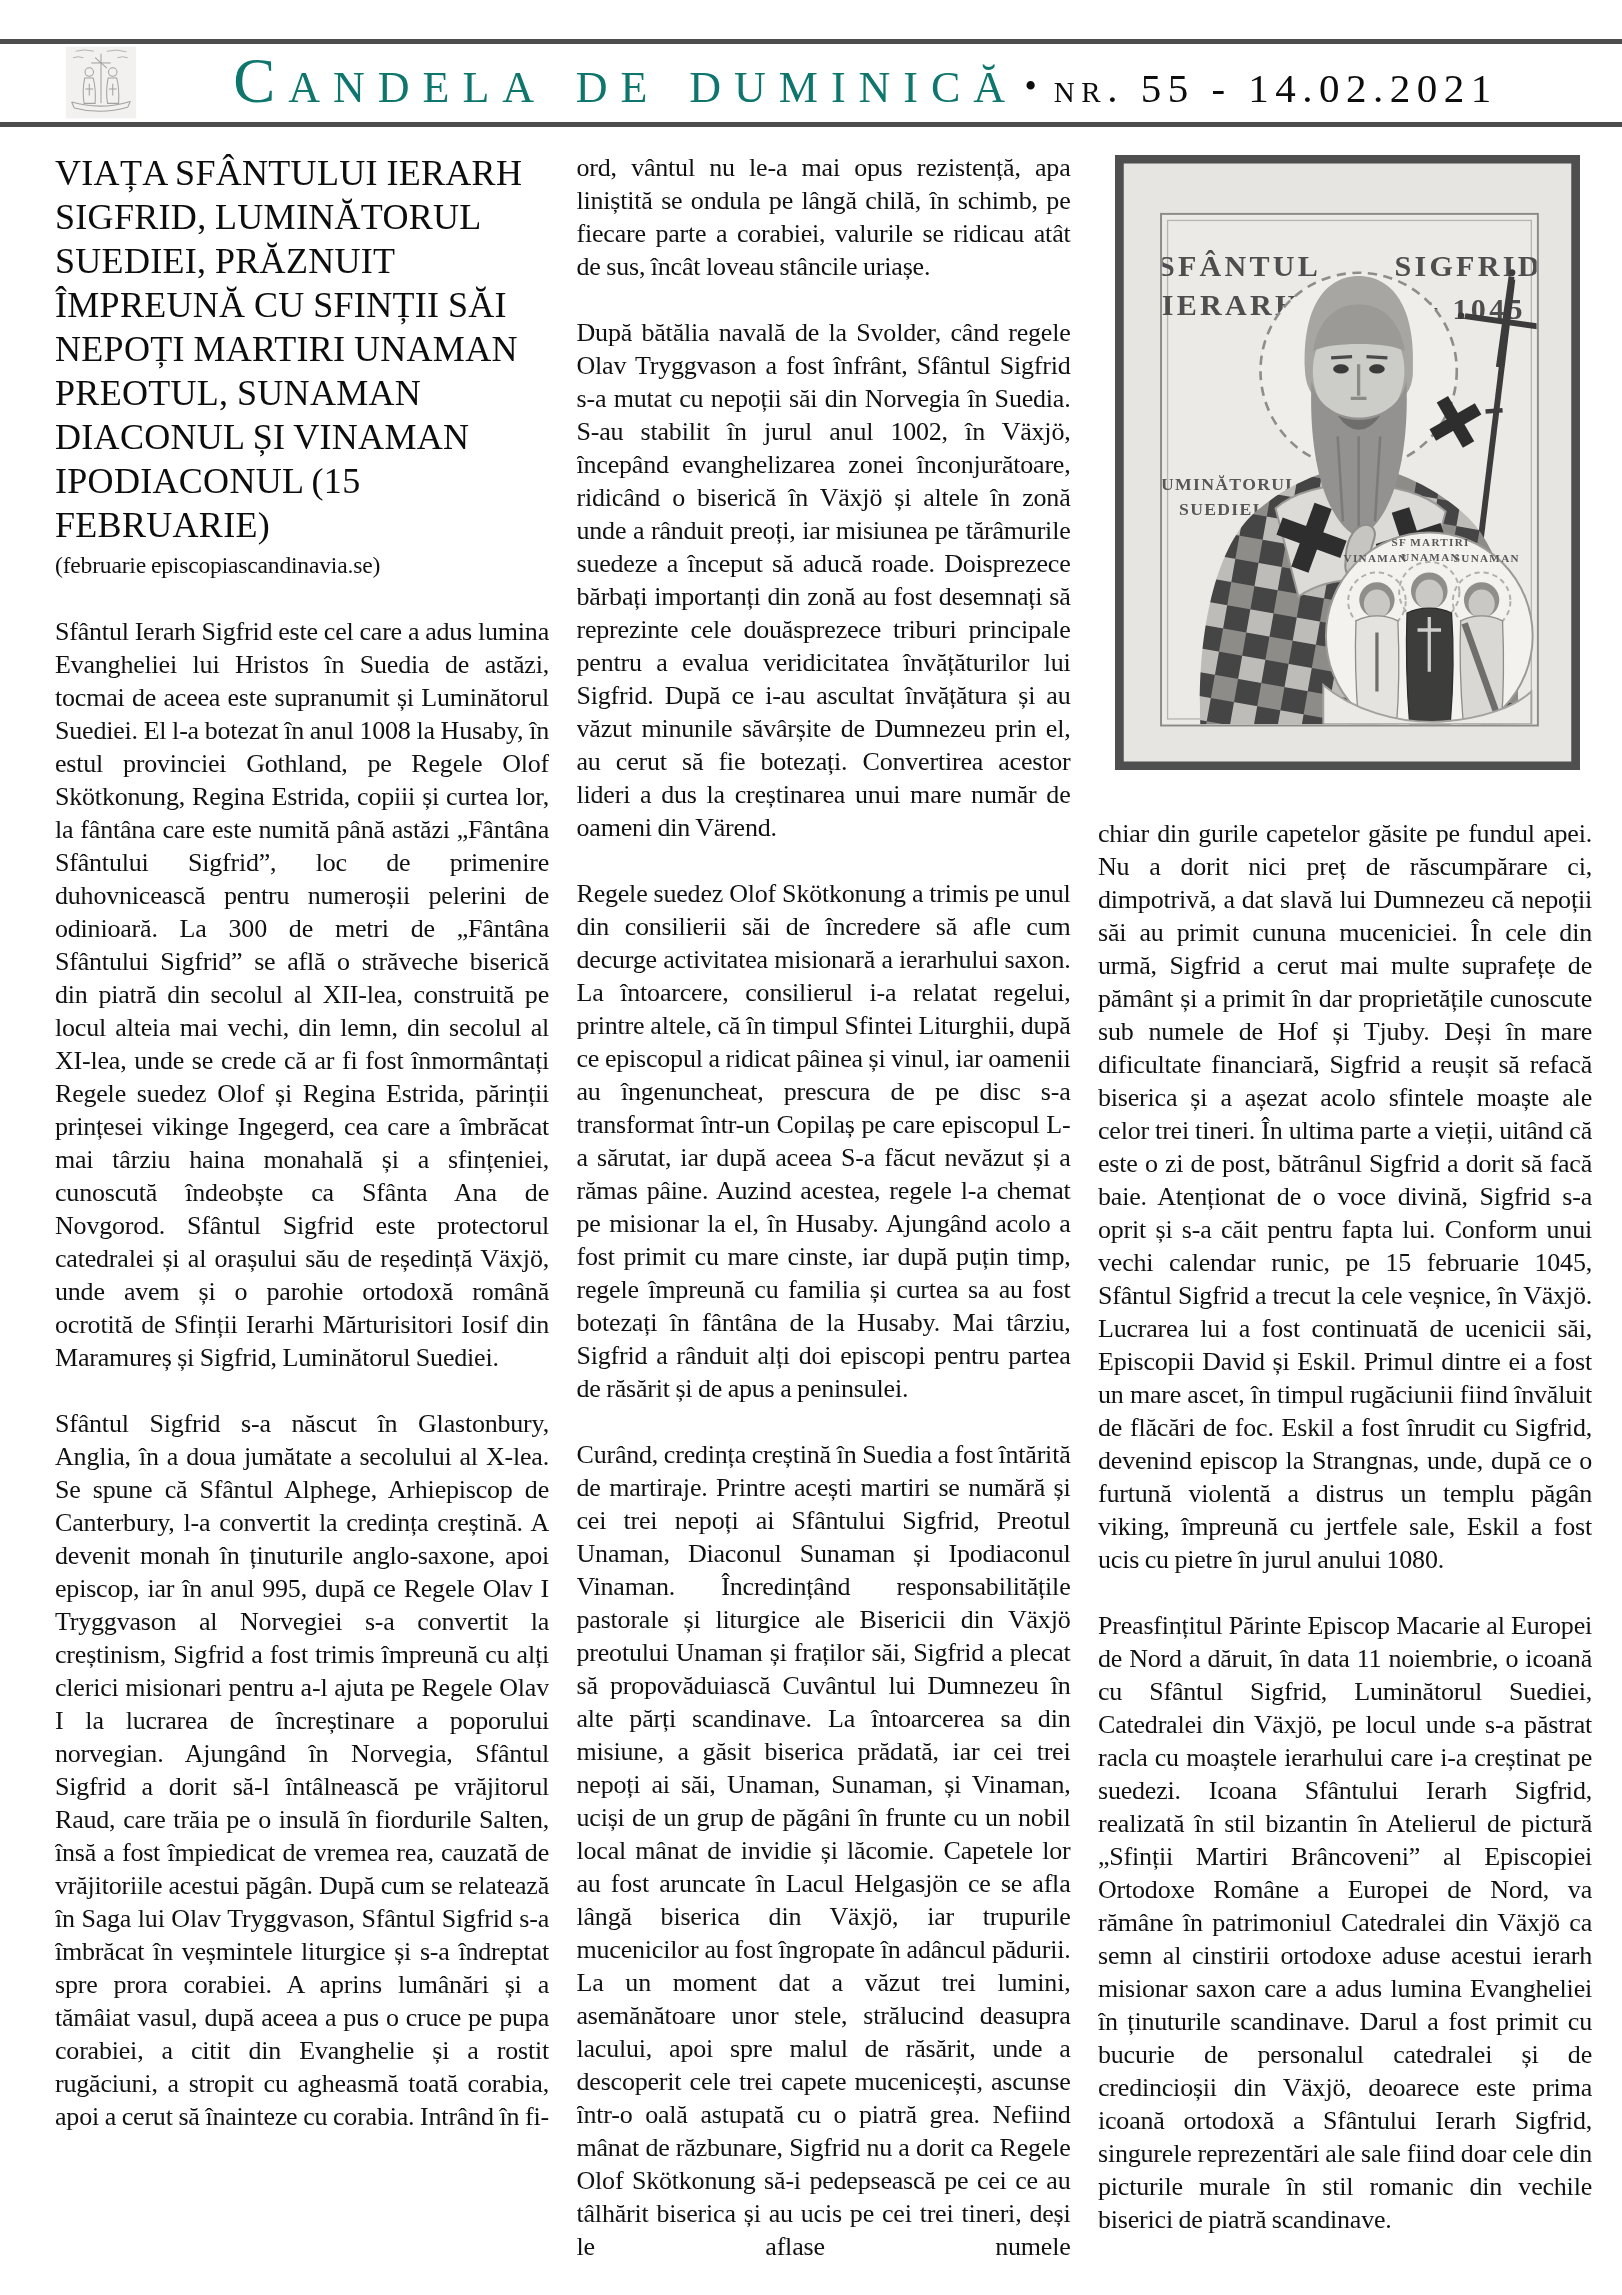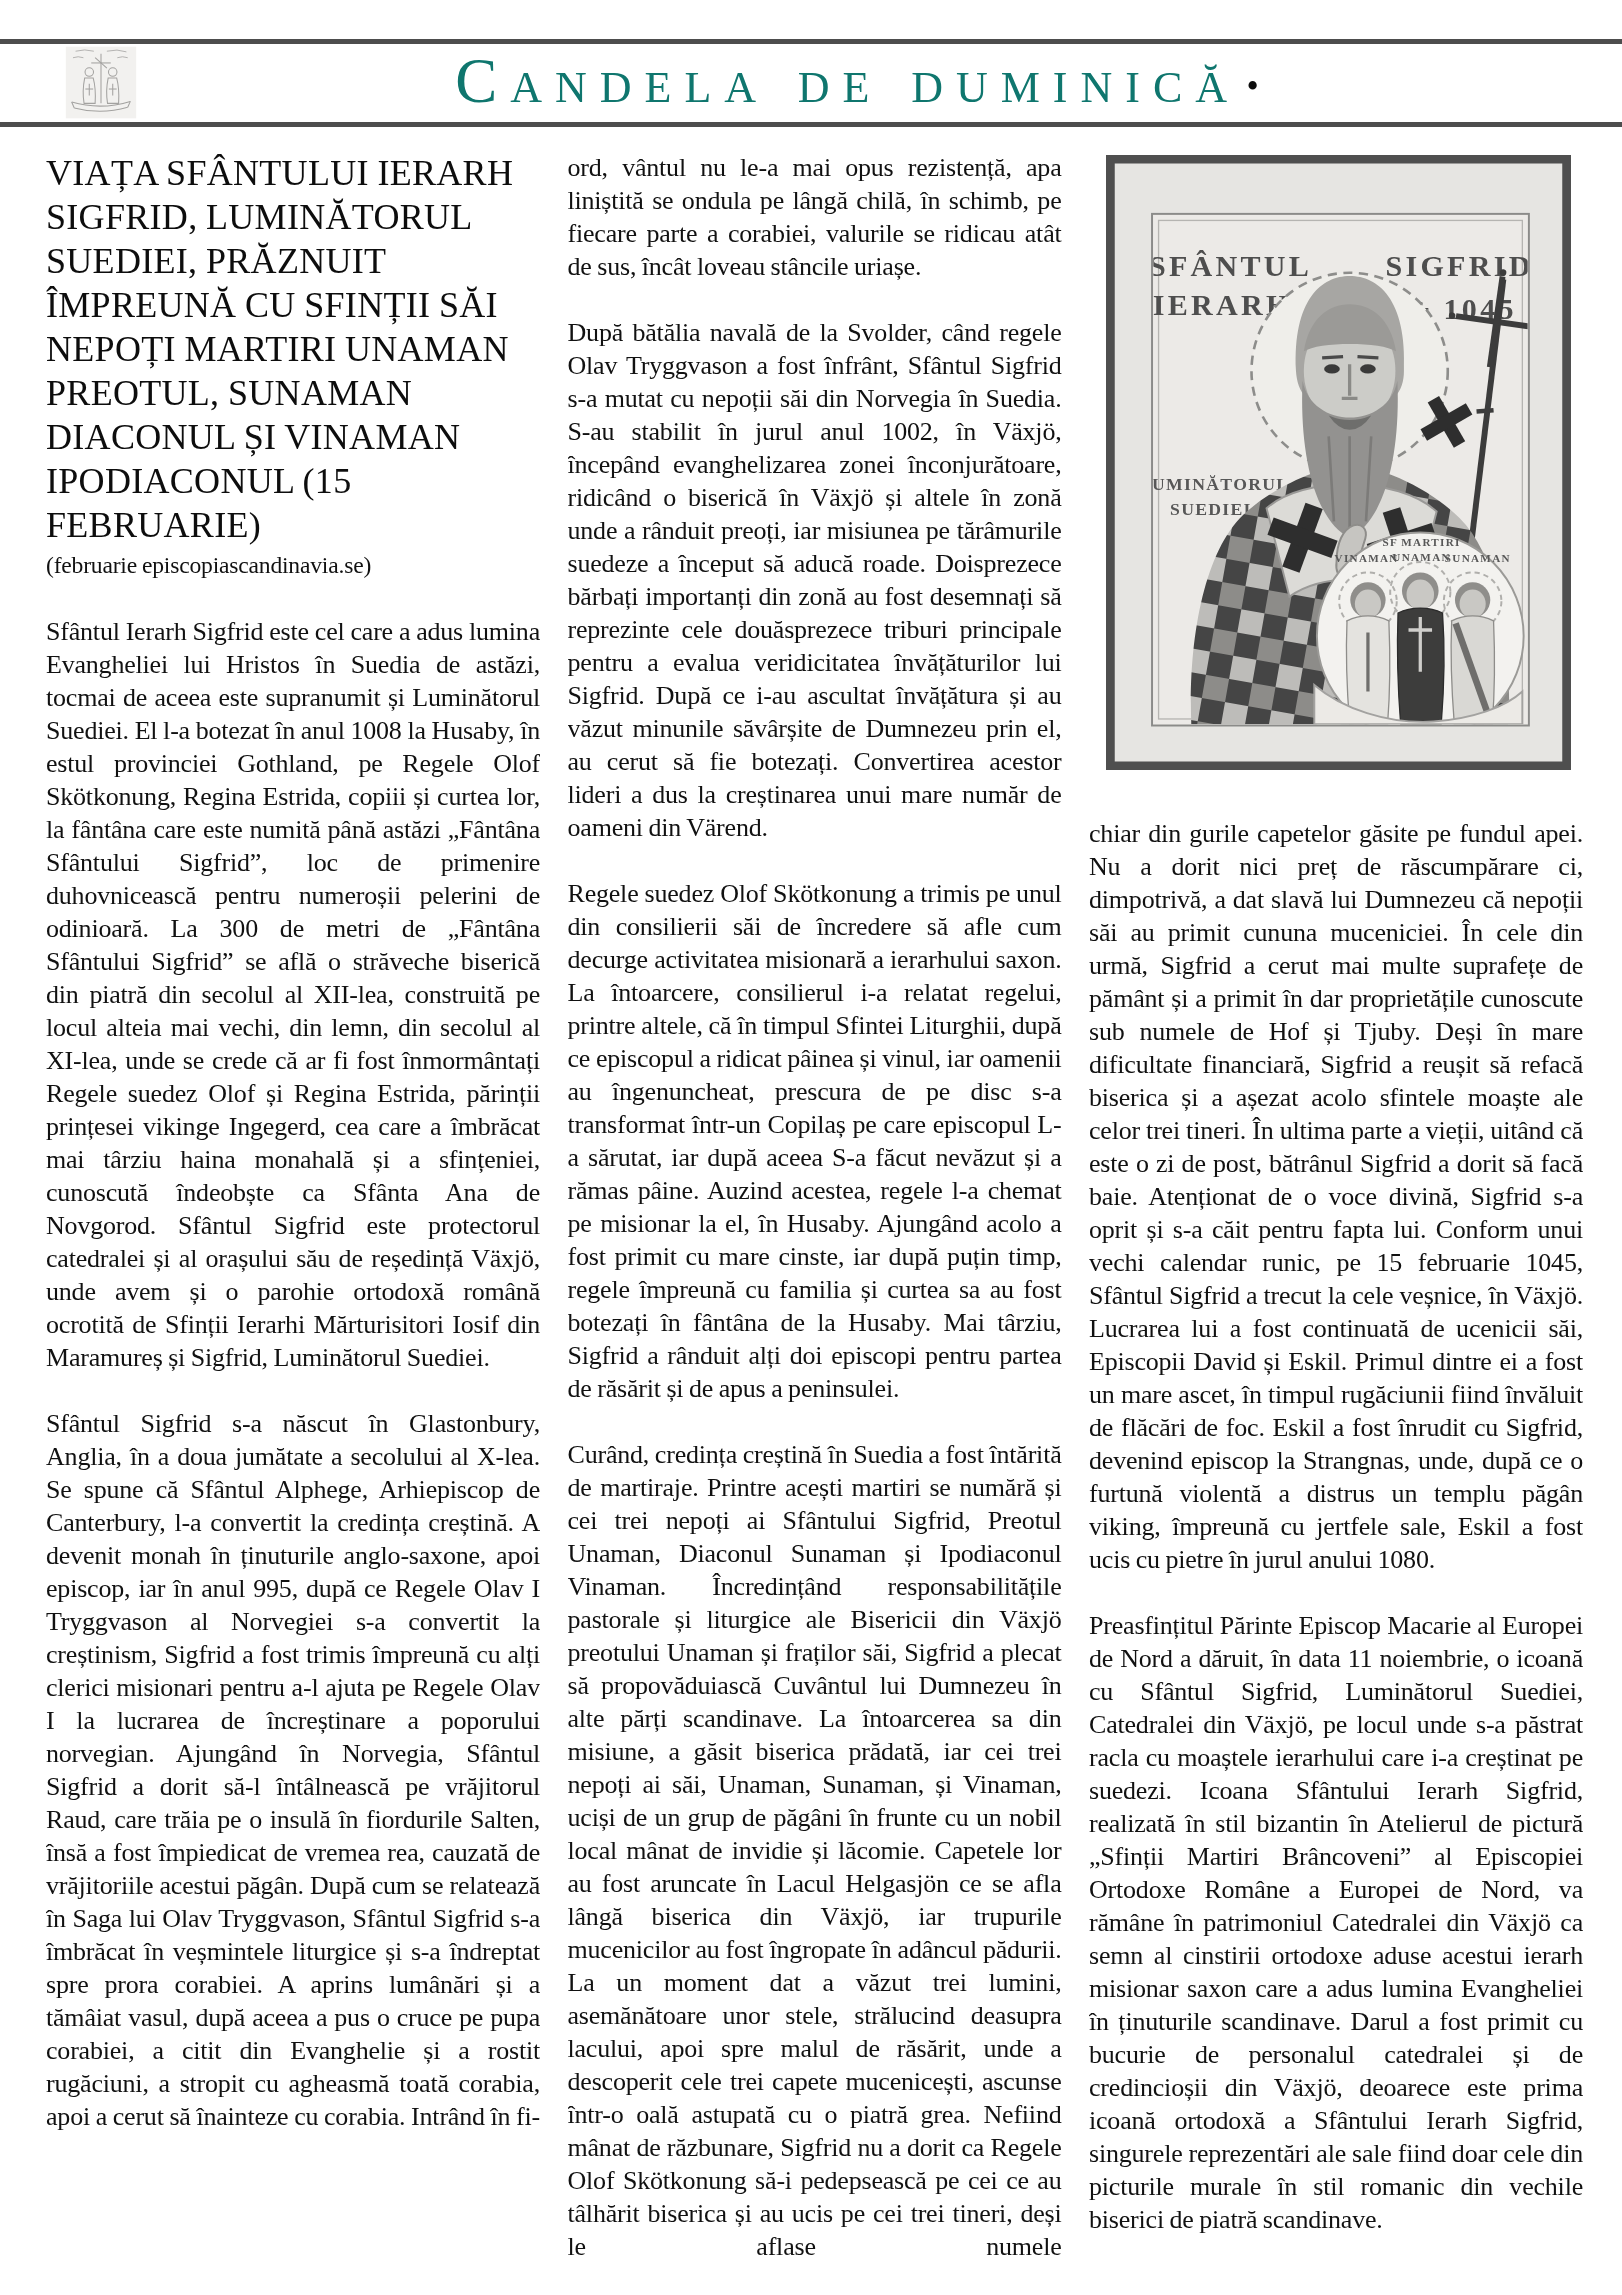--- a/index.html
+++ b/index.html
@@ -40,21 +40,21 @@
   }
   .masthead-issue {
     font-variant: small-caps;
     font-size: 41px;
     letter-spacing: 6.5px;
     color: #0d0d0d;
   }
 
   
   .columns {
-    position: absolute; left: 46px; top: 151px;
+    position: absolute; left: 55px; top: 151px;
     width: 1538px; height: 2114px;
     display: flex; gap: 27.5px;
   }
   .col {
     width: 494px; height: 2114px;
     overflow: hidden;
     text-align: justify;
     font-size: 26px; line-height: 33px;
     letter-spacing: -0.2px;
     word-spacing: -0.7px;
@@ -118,20 +118,21 @@
       <line x1="73" y1="58" x2="73" y2="76"></line>
       <line x1="67" y1="66" x2="79" y2="66"></line>
       <path d="M16 8 Q30 4 44 8 M64 8 Q80 4 94 9" stroke-width="1.2"></path>
       <path d="M12 18 Q20 15 28 18 M80 18 Q88 15 96 18" stroke-width="1.2"></path>
     </g>
   </svg>
 
   <div class="masthead">
     <span class="masthead-title">Candela de duminică</span>
     <span class="masthead-bullet">•</span>
+    <span class="masthead-issue">nr. 55 - 14.02.2021</span>
   </div>
 
   <div class="columns">
 
     <div class="col">
       <h1 class="article-title">VIAȚA SFÂNTULUI IERARH SIGFRID, LUMINĂTORUL SUEDIEI, PRĂZNUIT ÎMPREUNĂ CU SFINȚII SĂI NEPOȚI MARTIRI UNAMAN PREOTUL, SUNAMAN DIACONUL ȘI VINAMAN IPODIACONUL (15 FEBRUARIE)</h1>
       <div class="article-source">(februarie episcopiascandinavia.se)</div>
       <p>Sfântul Ierarh Sigfrid este cel care a adus lumina Evangheliei lui Hristos în Suedia de astăzi, tocmai de aceea este supranumit și Luminătorul Suediei. El l-a botezat în anul 1008 la Husaby, în estul provinciei Gothland, pe Regele Olof Skötkonung, Regina Estrida, copiii și curtea lor, la fântâna care este numită până astăzi „Fântâna Sfântului Sigfrid”, loc de primenire duhovnicească pentru numeroșii pelerini de odinioară. La 300 de metri de „Fântâna Sfântului Sigfrid” se află o străveche biserică din piatră din secolul al XII-lea, construită pe locul alteia mai vechi, din lemn, din secolul al XI-lea, unde se crede că ar fi fost înmormântați Regele suedez Olof și Regina Estrida, părinții prințesei vikinge Ingegerd, cea care a îmbrăcat mai târziu haina monahală și a sfințeniei, cunoscută îndeobște ca Sfânta Ana de Novgorod. Sfântul Sigfrid este protectorul catedralei și al orașului său de reședință Växjö, unde avem și o parohie ortodoxă română ocrotită de Sfinții Ierarhi Mărturisitori Iosif din Maramureș și Sigfrid, Luminătorul Suediei.</p>
       <p class="cont-next">Sfântul Sigfrid s-a născut în Glastonbury, Anglia, în a doua jumătate a secolului al X-lea. Se spune că Sfântul Alphege, Arhiepiscop de Canterbury, l-a convertit la credința creștină. A devenit monah în ținuturile anglo-saxone, apoi episcop, iar în anul 995, după ce Regele Olav I Tryggvason al Norvegiei s-a convertit la creștinism, Sigfrid a fost trimis împreună cu alți clerici misionari pentru a-l ajuta pe Regele Olav I la lucrarea de încreștinare a poporului norvegian. Ajungând în Norvegia, Sfântul Sigfrid a dorit să-l întâlnească pe vrăjitorul Raud, care trăia pe o insulă în fiordurile Salten, însă a fost împiedicat de vremea rea, cauzată de vrăjitoriile acestui păgân. După cum se relatează în Saga lui Olav Tryggvason, Sfântul Sigfrid s-a îmbrăcat în veșmintele liturgice și s-a îndreptat spre prora corabiei. A aprins lumânări și a tămâiat vasul, după aceea a pus o cruce pe pupa corabiei, a citit din Evanghelie și a rostit rugăciuni, a stropit cu agheasmă toată corabia, apoi a cerut să înainteze cu corabia. Intrând în fi-</p>
     </div>

